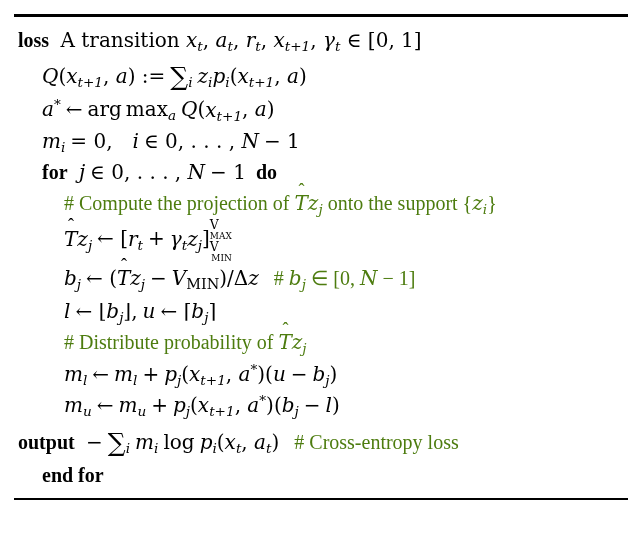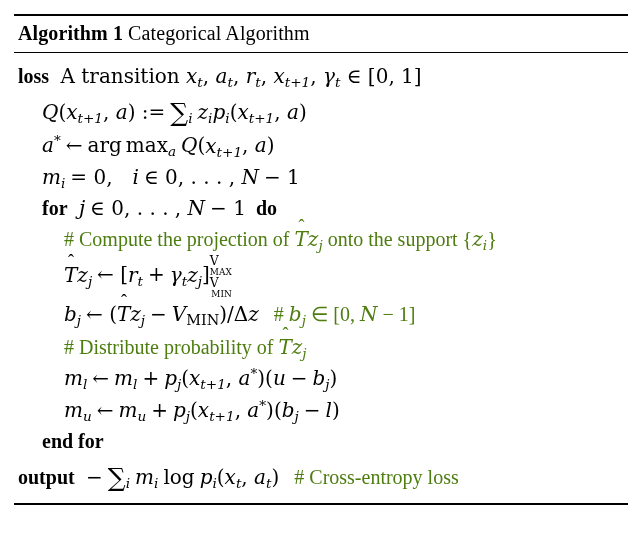--- a/index.html
+++ b/index.html
@@ -121,24 +121,20 @@
     font-style: normal;
   }
 </style>
 </head>
 <body>
 
 <div class="algorithm">
 
   <div class="rule-top"></div>
 
-  <div class="caption">
-    <span class="cap-label">Algorithm 1</span>
-    <span>Categorical Algorithm</span>
-  </div>
 
   <div class="rule-mid"></div>
 
   <div class="body">
 
     <span class="line">
       <span class="kw">loss</span>
       <span class="mathup">&nbsp;A transition <span class="mathit">x<sub>t</sub></span>, <span class="mathit">a<sub>t</sub></span>, <span class="mathit">r<sub>t</sub></span>, <span class="mathit">x<sub>t+1</sub></span>, <span class="mathit">γ<sub>t</sub></span> ∈ [0, 1]</span>
     </span>
 
@@ -166,40 +162,43 @@
 
     <span class="line ind2">
       <span class="hat-wrap"><span class="hat">ˆ</span><span class="cal">T</span></span><span class="mathit">z<sub>j</sub></span> <span class="op">← [</span><span class="mathit">r<sub>t</sub></span> <span class="op">+</span> <span class="mathit">γ<sub>t</sub></span><span class="mathit">z<sub>j</sub></span><span class="op">]</span><span class="stack"><span>V<span class="sc">MAX</span></span><span>V<span class="sc">MIN</span></span></span>
     </span>
 
     <span class="line ind2">
       <span class="mathit">b<sub>j</sub></span> <span class="op">← (</span><span class="hat-wrap"><span class="hat">ˆ</span><span class="cal">T</span></span><span class="mathit">z<sub>j</sub></span> <span class="op">−</span> <span class="mathit">V</span><sub class="sc">MIN</sub><span class="op">)/</span><span class="op">Δ</span><span class="mathit">z</span>
       &nbsp;&nbsp;<span class="comment"># <span class="mathit">b<sub>j</sub></span> ∈ [0, <span class="mathit">N</span> − 1]</span>
     </span>
 
+    <span class="line ind2">
+      <span class="mathit">l</span> <span class="op">← ⌊</span><span class="mathit">b<sub>j</sub></span><span class="op">⌋,</span> <span class="mathit">u</span> <span class="op">← ⌈</span><span class="mathit">b<sub>j</sub></span><span class="op">⌉</span>
+    </span>
 
     <span class="line ind2 comment">
       # Distribute probability of <span class="hat-wrap"><span class="hat">ˆ</span><span class="cal">T</span></span><span class="mathit">z<sub>j</sub></span>
     </span>
 
     <span class="line ind2">
       <span class="mathit">m<sub>l</sub></span> <span class="op">←</span> <span class="mathit">m<sub>l</sub></span> <span class="op">+</span> <span class="mathit">p<sub>j</sub></span><span class="op">(</span><span class="mathit">x<sub>t+1</sub></span><span class="op">, </span><span class="mathit">a</span><sup class="mathup">*</sup><span class="op">)(</span><span class="mathit">u</span> <span class="op">−</span> <span class="mathit">b<sub>j</sub></span><span class="op">)</span>
     </span>
 
     <span class="line ind2">
       <span class="mathit">m<sub>u</sub></span> <span class="op">←</span> <span class="mathit">m<sub>u</sub></span> <span class="op">+</span> <span class="mathit">p<sub>j</sub></span><span class="op">(</span><span class="mathit">x<sub>t+1</sub></span><span class="op">, </span><span class="mathit">a</span><sup class="mathup">*</sup><span class="op">)(</span><span class="mathit">b<sub>j</sub></span> <span class="op">−</span> <span class="mathit">l</span><span class="op">)</span>
-    </span>
-
-    <span class="line ind1">
-      <span class="kw">end for</span>
     </span>
 
     <span class="line">
       <span class="kw">output</span>
       <span class="op">&nbsp;−</span> <span class="bigsum">∑</span><sub>i</sub> <span class="mathit">m<sub>i</sub></span> <span class="mathup">log</span> <span class="mathit">p<sub>i</sub></span><span class="op">(</span><span class="mathit">x<sub>t</sub></span><span class="op">, </span><span class="mathit">a<sub>t</sub></span><span class="op">)</span>
       &nbsp;&nbsp;<span class="comment"># Cross-entropy loss</span>
     </span>
 
+    <span class="line ind1">
+      <span class="kw">end for</span>
+    </span>
+
   </div>
 
   <div class="rule-bottom"></div>
 
 </div>
 
 </body></html>

